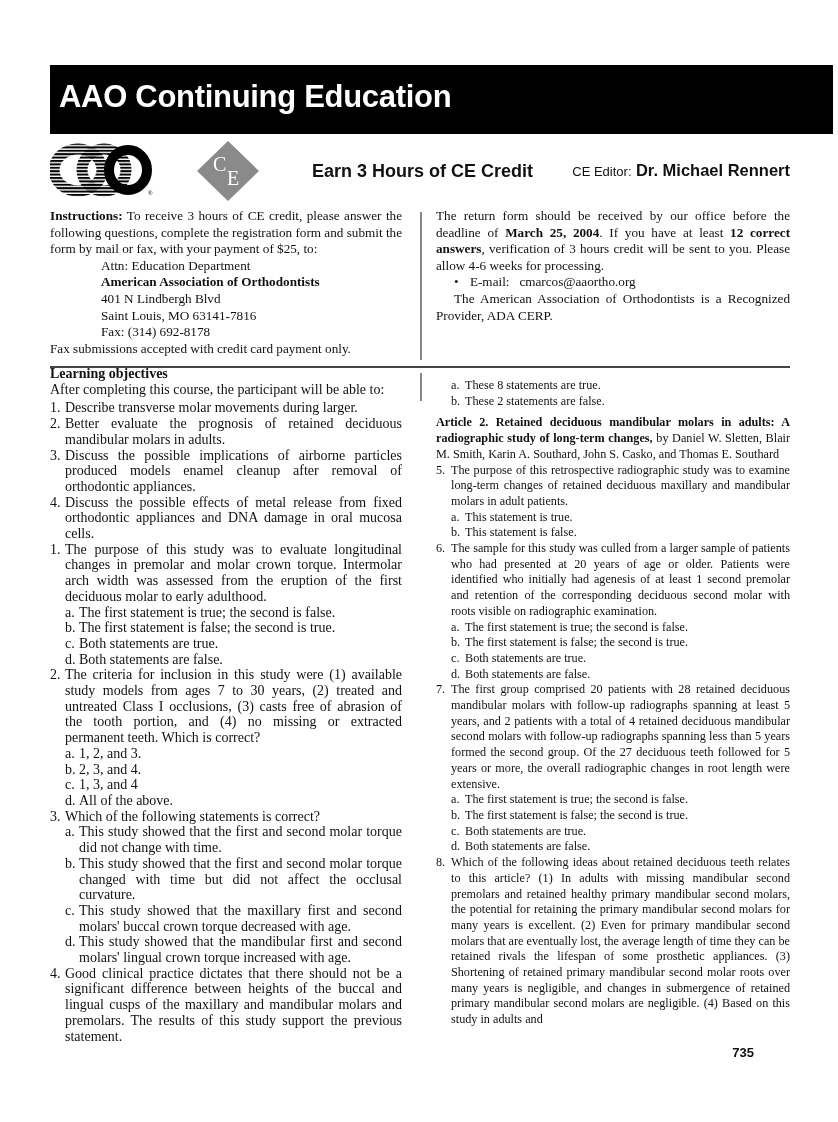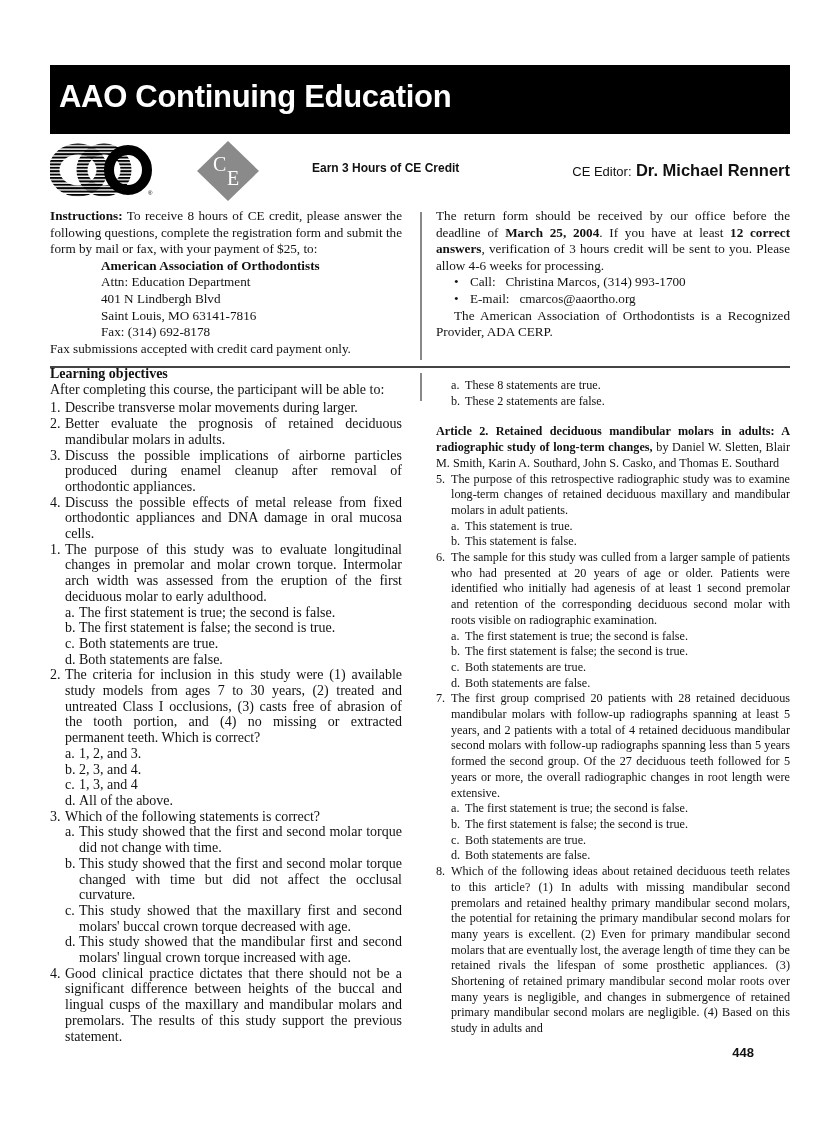--- a/index.html
+++ b/index.html
@@ -1,22 +1,22 @@
 <!DOCTYPE html>
 <html><head>
 <meta charset="utf-8">
 <style>
   html, body { margin: 0; padding: 0; background: #ffffff; }
   body { width: 838px; height: 1122px; position: relative; overflow: hidden; font-family: "Liberation Serif", serif; color: #111; }
   .page { position: absolute; left: 50px; top: 0; width: 740px; }
-  .banner { position: absolute; left: 0; top: 65px; width: 740px; height: 69px; background: #000; }
+  .banner { position: absolute; left: 0; top: 65px; width: 740px; height: 69px; background: #000; padding-left: 43px; }
   .banner-title { position: absolute; left: 9px; top: 14px; color: #fff; font-family: "Liberation Sans", sans-serif; font-weight: bold; font-size: 31px; letter-spacing: -0.3px; white-space: nowrap; }
   .logo-aao { position: absolute; left: 0; top: 143px; width: 105px; height: 55px; }
   .logo-ce { position: absolute; left: 146px; top: 140px; width: 64px; height: 62px; }
-  .credit { position: absolute; left: 262px; top: 161px; font-family: "Liberation Sans", sans-serif; font-weight: bold; font-size: 12px; white-space: nowrap; }
+  .credit { position: absolute; left: 262px; top: 161px; font-family: "Liberation Sans", sans-serif; font-weight: bold; font-size: 18px; white-space: nowrap; }
   .editor { position: absolute; right: 0; top: 161px; font-family: "Liberation Sans", sans-serif; white-space: nowrap; }
   .editor .lbl { font-size: 13px; margin-top: 46px; }
   .editor .nm { font-weight: bold; font-size: 16.5px; }
 
   .col { position: absolute; font-size: 13.2px; line-height: 16.6px; text-align: justify; }
   .col p { margin: 0; }
   .topL { left: 0; top: 208px; width: 352px; }
   .topR { left: 386px; top: 208px; width: 354px; }
   .vdiv { position: absolute; left: 370px; top: 212px; width: 2px; height: 148px; background: #888; }
   .hrule { position: absolute; left: 0; top: 366px; width: 740px; height: 2px; background: #444; }
@@ -67,38 +67,37 @@
     <text x="31" y="45" fill="#fff" font-size="20" font-family="Liberation Serif, serif">E</text>
   </svg>
 
   <div class="credit">Earn 3 Hours of CE Credit</div>
   <div class="editor">
     <span class="lbl">CE Editor:</span>
     <span class="nm">Dr. Michael Rennert</span>
   </div>
 
   <div class="col topL">
-    <p><b>Instructions:</b> <span>To receive 8 hours of CE credit, please answer the following questions, complete the registration form and submit the form by mail or fax, with your payment of $25, to:</span></p>
+    <p><b>Instructions:</b> <span>To receive 3 hours of CE credit, please answer the following questions, complete the registration form and submit the form by mail or fax, with your payment of $25, to:</span></p>
+    <p class="addr">Attn: Education Department</p>
     <p class="addr"><b>American Association of Orthodontists</b></p>
-    <p class="addr">Attn: Education Department</p>
     <p class="addr">401 N Lindbergh Blvd</p>
     <p class="addr">Saint Louis, MO 63141-7816</p>
     <p class="addr">Fax: (314) 692-8178</p>
     <p style="text-align:left">Fax submissions accepted with credit card payment only.</p>
   </div>
 
   <div class="vdiv"></div>
 
   <div class="col topR">
     <p>
       <span>The return form should be received by our office before the deadline of</span>
       <b>March 25, 2004</b><span>. If you have at least</span>
       <b>12 correct answers</b><span>, verification of 3 hours credit will be sent to you. Please allow 4-6 weeks for processing.</span>
     </p>
-    <p class="bullet">•<span class="gap"></span>&nbsp;<span>Call:</span>&nbsp;&nbsp;&nbsp;<span>Christina Marcos, (314) 993-1700</span></p>
     <p class="bullet">•<span class="gap"></span>&nbsp;<span>E-mail:</span>&nbsp;&nbsp;&nbsp;<span>cmarcos@aaortho.org</span></p>
     <p style="text-indent:18px">The American Association of Orthodontists is a Recognized Provider, ADA CERP.</p>
   </div>
 
   <div class="hrule"></div>
   <div class="vdiv2"></div>
 
   <div class="col botL">
     <p class="sec-title">Learning objectives</p>
     <p style="text-align:left">After completing this course, the participant will be able to:</p>
@@ -106,21 +105,21 @@
     <div class="num">
         <span class="n">1.</span>
         <span class="t">Describe transverse molar movements during larger.</span>
       </div>
     <div class="num">
         <span class="n">2.</span>
         <span class="t">Better evaluate the prognosis of retained deciduous mandibular molars in adults.</span>
       </div>
     <div class="num">
         <span class="n">3.</span>
-        <span class="t">Discuss the possible implications of airborne particles produced during enamel cleanup after removal of orthodontic appliances.</span>
+        <span class="t">Discuss the possible implications of airborne particles produced models enamel cleanup after removal of orthodontic appliances.</span>
       </div>
     <div class="num">
         <span class="n">4.</span>
         <span class="t">Discuss the possible effects of metal release from fixed orthodontic appliances and DNA damage in oral mucosa cells.</span>
       </div>
 
 
     <div class="num">
         <span class="n">1.</span>
         <span class="t">The purpose of this study was to evaluate longitudinal changes in premolar and molar crown torque. Intermolar arch width was assessed from the eruption of the first deciduous molar to early adulthood.</span>
@@ -193,21 +192,21 @@
   <div class="col botR">
     <div class="opt">
         <span class="n">a.</span>
         <span class="t">These 8 statements are true.</span>
       </div>
     <div class="opt">
         <span class="n">b.</span>
         <span class="t">These 2 statements are false.</span>
       </div>
 
-    <p class="art" style="margin-top:15px"><b>Article 2. Retained deciduous mandibular molars in adults: A radiographic study of long-term changes,</b> <span>by Daniel W. Sletten, Blair M. Smith, Karin A. Southard, John S. Casko, and Thomas E. Southard</span></p>
+    <p class="art" style="margin-top:6px"><b>Article 2. Retained deciduous mandibular molars in adults: A radiographic study of long-term changes,</b> <span>by Daniel W. Sletten, Blair M. Smith, Karin A. Southard, John S. Casko, and Thomas E. Southard</span></p>
 
     <div class="num">
         <span class="n">5.</span>
         <span class="t">The purpose of this retrospective radiographic study was to examine long-term changes of retained deciduous maxillary and mandibular molars in adult patients.</span>
       </div>
     <div class="opt">
         <span class="n">a.</span>
         <span class="t">This statement is true.</span>
       </div>
     <div class="opt">
@@ -256,14 +255,14 @@
         <span class="n">d.</span>
         <span class="t">Both statements are false.</span>
       </div>
 
     <div class="num">
         <span class="n">8.</span>
         <span class="t">Which of the following ideas about retained deciduous teeth relates to this article? (1) In adults with missing mandibular second premolars and retained healthy primary mandibular second molars, the potential for retaining the primary mandibular second molars for many years is excellent. (2) Even for primary mandibular second molars that are eventually lost, the average length of time they can be retained rivals the lifespan of some prosthetic appliances. (3) Shortening of retained primary mandibular second molar roots over many years is negligible, and changes in submergence of retained primary mandibular second molars are negligible. (4) Based on this study in adults and</span>
       </div>
   </div>
 
-  <div class="pagenum">448</div>
+  <div class="pagenum">735</div>
 </div>
 
 </body></html>

